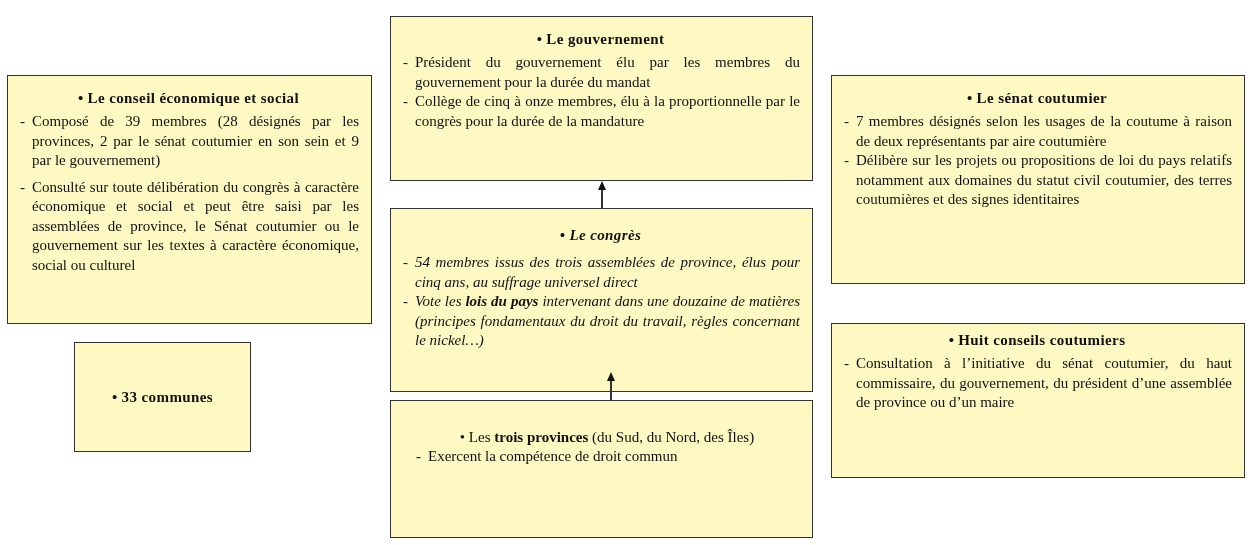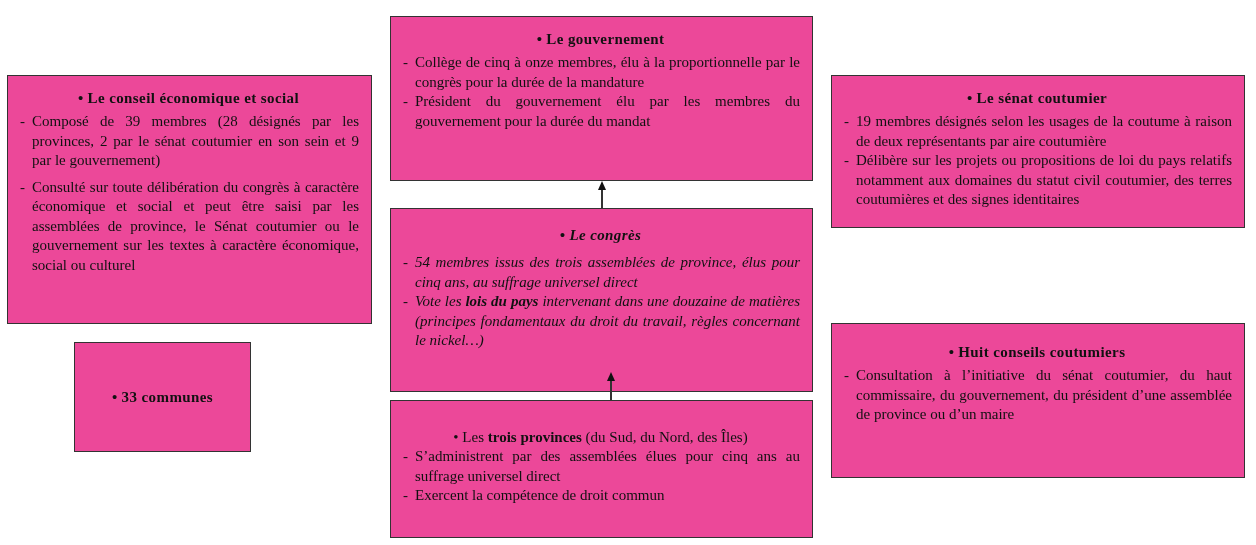--- a/index.html
+++ b/index.html
@@ -4,21 +4,21 @@
   <style>
     html, body { margin: 0; padding: 0; background: #ffffff; }
     body {
       width: 1256px; height: 545px; position: relative; overflow: hidden;
       font-family: "Liberation Serif", "DejaVu Serif", serif;
       color: #111111;
     }
     .box {
       position: absolute;
       border: 1.5px solid #333333;
-      background: #ec4899;
+      background: #fef9c3;
       box-sizing: border-box;
     }
     .title {
       text-align: center;
       font-weight: bold;
       font-size: 15px;
       letter-spacing: 0.4px;
       margin-bottom: 5px;
     }
     .title .bullet { font-weight: bold; margin-right: 4px; }
@@ -70,62 +70,61 @@
   <div class="title" style="margin:0;">
     <span class="bullet">•</span><span>33 communes</span>
   </div>
 </div>
 
 <div class="box" style="left:390px; top:16px; width:423px; height:165px; padding:14px 12px 8px 10px;">
   <div class="title">
     <span class="bullet">•</span><span>Le gouvernement</span>
   </div>
   <ul class="items">
+    <li>Président du gouvernement élu par les membres du gouvernement pour la durée du mandat</li>
     <li>Collège de cinq à onze membres, élu à la proportionnelle par le congrès pour la durée de la mandature</li>
-    <li>Président du gouvernement élu par les membres du gouvernement pour la durée du mandat</li>
   </ul>
 </div>
 
 <div class="arrow" style="left:601px; top:190px; height:18px;"></div>
 <div class="arrow-head" style="left:598px; top:181px;"></div>
 
 <div class="box" style="left:390px; top:208px; width:423px; height:184px; padding:18px 12px 8px 10px;font-style:italic;">
   <div class="title" style="margin-bottom:9px;">
     <span class="bullet">•</span><span>Le congrès</span>
   </div>
   <ul class="items">
     <li>54 membres issus des trois assemblées de province, élus pour cinq ans, au suffrage universel direct</li>
     <li><span>Vote les </span><b>lois du pays</b><span> intervenant dans une douzaine de matières (principes fondamentaux du droit du travail, règles concernant le nickel…)</span></li>
   </ul>
 </div>
 
 <div class="arrow" style="left:610px; top:381px; height:19px;"></div>
 <div class="arrow-head" style="left:607px; top:372px;"></div>
 
-<div class="box" style="left:390px; top:400px; width:423px; height:138px; padding:28px 12px 8px 10px;">
+<div class="box" style="left:390px; top:400px; width:423px; height:138px; padding:28px 12px 8px 23px;">
   <div class="prov-title">
     <span class="bullet">•</span>
     <span>Les </span><b>trois provinces</b><span> (du Sud, du Nord, des Îles)</span>
   </div>
   <ul class="items">
-    <li>S’administrent par des assemblées élues pour cinq ans au suffrage universel direct</li>
     <li>Exercent la compétence de droit commun</li>
   </ul>
 </div>
 
-<div class="box" style="left:831px; top:75px; width:414px; height:153px; padding:14px 12px 8px 10px;">
+<div class="box" style="left:831px; top:75px; width:414px; height:209px; padding:14px 12px 8px 10px;">
   <div class="title">
     <span class="bullet">•</span><span>Le sénat coutumier</span>
   </div>
   <ul class="items">
-    <li>19 membres désignés selon les usages de la coutume à raison de deux représentants par aire coutumière</li>
+    <li>7 membres désignés selon les usages de la coutume à raison de deux représentants par aire coutumière</li>
     <li>Délibère sur les projets ou propositions de loi du pays relatifs notamment aux domaines du statut civil coutumier, des terres coutumières et des signes identitaires</li>
   </ul>
 </div>
 
-<div class="box" style="left:831px; top:323px; width:414px; height:155px; padding:20px 12px 8px 10px;">
+<div class="box" style="left:831px; top:323px; width:414px; height:155px; padding:8px 12px 8px 10px;">
   <div class="title">
     <span class="bullet">•</span><span>Huit conseils coutumiers</span>
   </div>
   <ul class="items">
     <li>Consultation à l’initiative du sénat coutumier, du haut commissaire, du gouvernement, du président d’une assemblée de province ou d’un maire</li>
   </ul>
 </div>
 
 </body></html>

